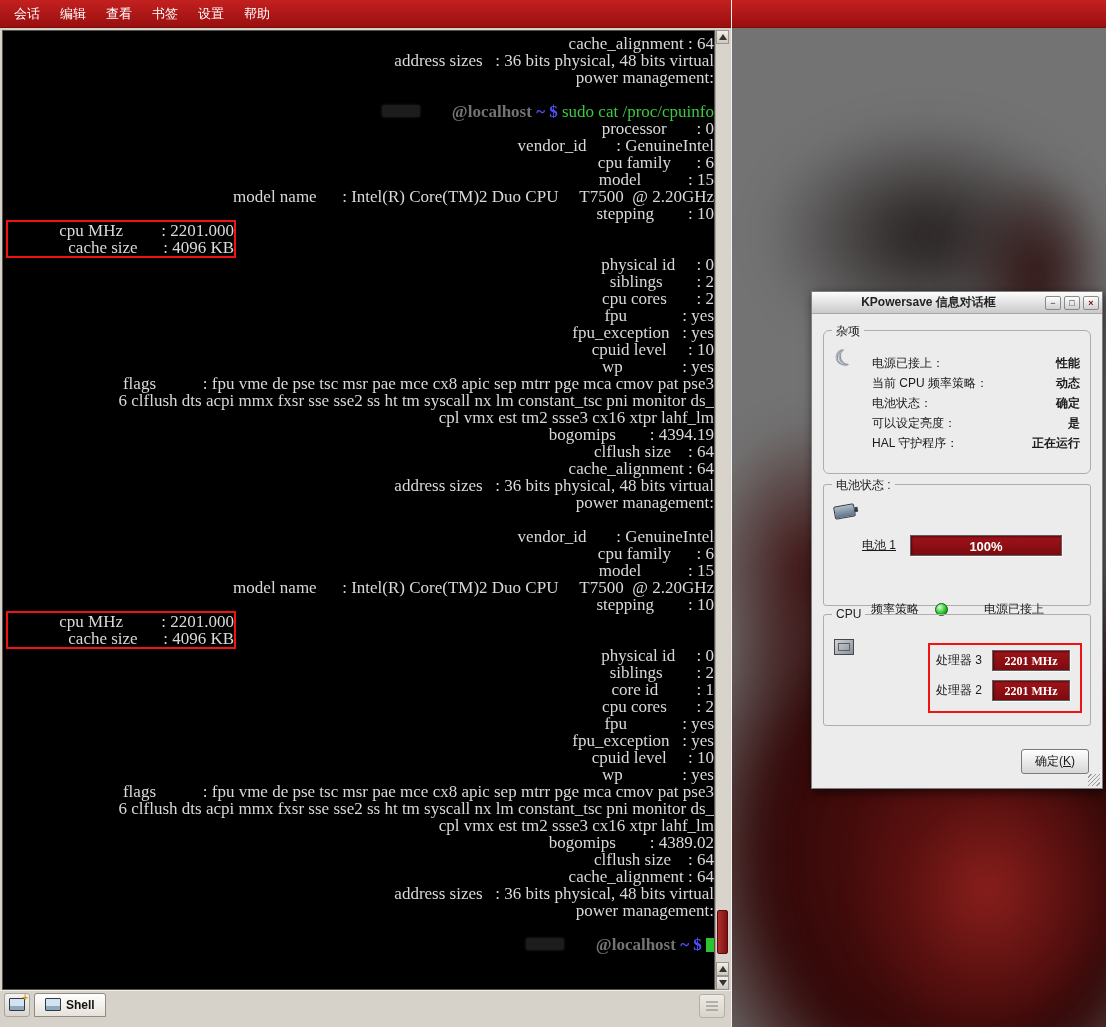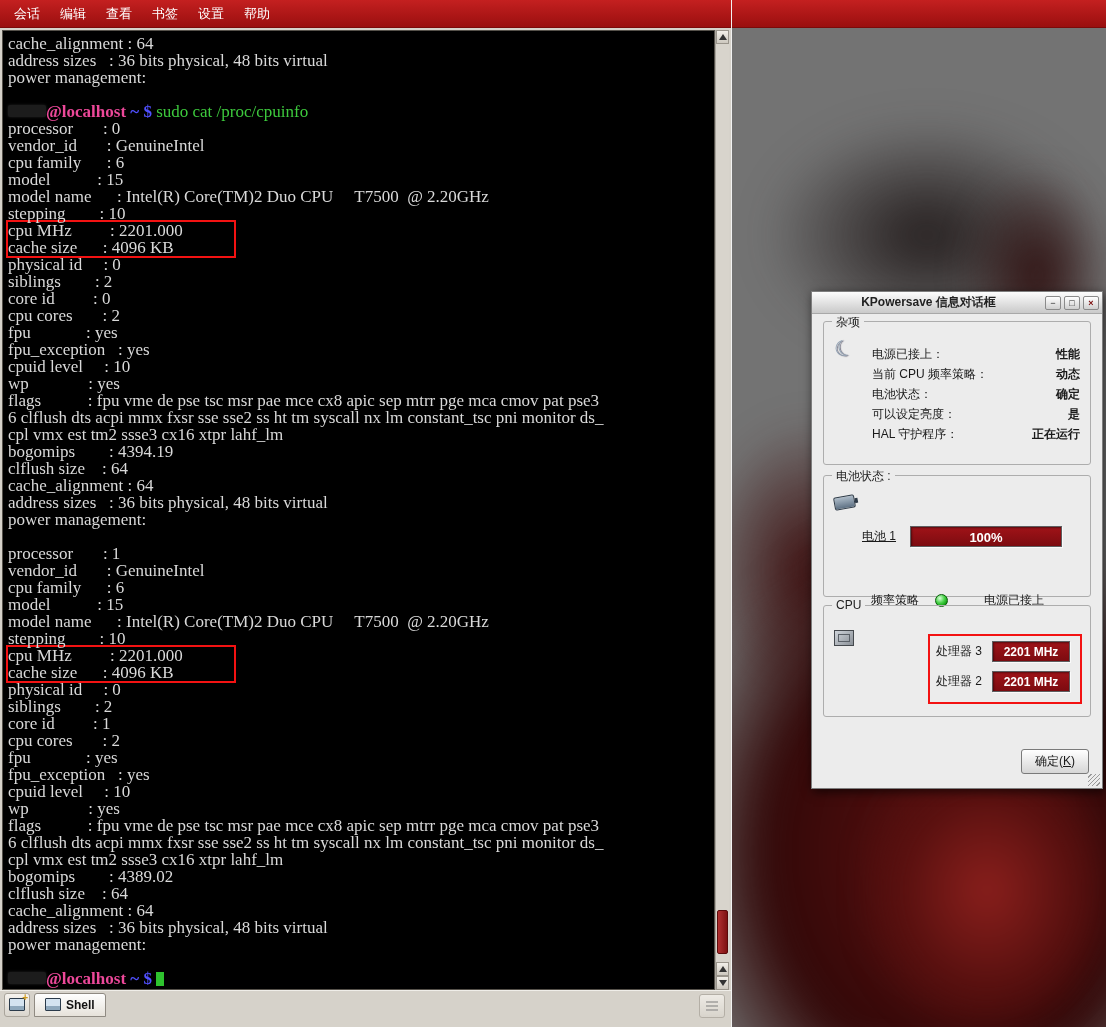--- a/index.html
+++ b/index.html
@@ -1,28 +1,28 @@
 <!DOCTYPE html>
 <html><head>
 <meta charset="utf-8">
 <style>
   html,body { margin:0; padding:0; background:#000; }
   #screen { position:relative; width:1106px; height:1027px; overflow:hidden; font-family:"Liberation Sans",sans-serif; }
 
   
-  #left-window { position:absolute; left:0; top:0; width:731px; height:1027px; background:#d6d2ca; }
+  #left-window { position:absolute; left:0; top:0; width:731px; height:1027px; background:#d6d2ca;text-align:right; }
   .menubar { height:28px; background:linear-gradient(#c42020,#9a0f0f); display:flex; align-items:center; padding-left:4px; border-bottom:1px solid #7c0a0a; box-sizing:border-box; }
   .menu-item { color:#fff; font-size:13px; padding:5px 10px; cursor:default; }
 
   .term-wrap { position:absolute; left:2px; top:30px; width:727px; height:960px; }
   .term-view { position:absolute; left:0; top:0; right:14px; bottom:0; background:#000; padding:4px 0 0 5px; overflow:hidden; border:1px solid #55514a; box-sizing:border-box; }
   .tline { white-space:pre; height:17px; line-height:17px; font-family:Liberation Serif, serif; font-size:17px; color:#d9d9d9; }
   .term-redbox { display:block; width:226px; border:2px solid #f31212; margin:-2px 0 -2px -2px; }
   .user-mask { display:inline-block; width:38px; height:12px; background:#1c1c1c; border-radius:2px; box-shadow:0 0 3px #222; }
-  .p-host { color:#ec4899; font-weight:bold; }
+  .p-host { color:#737373; font-weight:bold;padding-left:32px; }
   .p-blue { color:#5050ff; font-weight:bold; }
   .p-cmd  { color:#3dc93d; }
   .cursor { display:inline-block; width:8px; height:14px; background:#2ec22e; vertical-align:-2px; }
 
   
   .scrollbar { position:absolute; right:0; top:0; width:14px; height:100%; background:#d8d4cc; border-left:1px solid #aaa69e; box-sizing:border-box; }
   .sb-btn { position:absolute; left:0; width:13px; height:14px; background:linear-gradient(#f2efe9,#cdc8bf); border:1px solid #9a958c; box-sizing:border-box; }
   .sb-top { top:0; }
   .sb-bot1 { bottom:14px; }
   .sb-bot2 { bottom:0; }
@@ -52,21 +52,21 @@
 
   
   .dialog { position:absolute; left:79px; top:291px; width:292px; height:498px; background:#ececec; border:1px solid #7e7e7e; box-shadow:2px 3px 10px rgba(0,0,0,.65); box-sizing:border-box; color:#1a1a1a; }
   .titlebar { height:21px; background:linear-gradient(#fdfdfd,#c9c9c9); border-bottom:1px solid #a8a8a8; display:flex; align-items:center; padding:0 3px; }
   .title-text { flex:1; text-align:center; font-size:12px; font-weight:bold; color:#222; white-space:nowrap; overflow:hidden; }
   .win-btn { width:16px; height:14px; margin-left:3px; background:linear-gradient(#ffffff,#cfcfcf); border:1px solid #8a8a8a; border-radius:2px; font-size:9px; line-height:12px; text-align:center; color:#222; box-sizing:border-box; }
   .win-btn.close { color:#7a0808; font-weight:bold; }
 
   .group { position:relative; margin:12px 11px 0; border:1px solid #adadad; border-radius:3px; box-sizing:border-box; }
   .legend { position:absolute; top:-8px; left:8px; background:#ececec; padding:0 4px; font-size:12px; color:#222; }
-  .g-misc { height:144px; margin-top:7px; }
+  .g-misc { height:144px; margin-top:16px;border-radius:6px; }
   .g-batt { height:122px; margin-top:10px; }
   .g-cpu  { height:112px; margin-top:8px; }
 
   .moon-icon { position:absolute; left:10px; top:14px; font-size:22px; color:#8fa0b2; transform:rotate(-18deg); text-shadow:1px 1px 1px #667; }
   .info-rows { padding-top:22px; }
   .info-row { display:flex; margin:0 10px 0 48px; height:20px; line-height:20px; font-size:12px; }
   .info-row .lbl { flex:1; }
   .info-row .val { font-weight:bold; text-align:right; }
 
   .battery-icon { position:absolute; left:10px; top:20px; width:19px; height:11px; background:linear-gradient(#aebcc9,#5e7184); border:1px solid #2d3a47; border-radius:2px; transform:rotate(-10deg); }
@@ -77,21 +77,21 @@
   .bat-bar { flex:0 0 152px; font-size:13px; }
   .ac-row { position:absolute; left:47px; top:116px; display:flex; align-items:center; font-size:12px; }
   .led { width:13px; height:13px; border-radius:50%; margin:0 0 0 16px; background:radial-gradient(circle at 35% 30%,#d9ffd9,#46d146 45%,#0f9a0f 78%,#0a720a); border:1px solid #0a5c0a; box-sizing:border-box; }
   .ac-status { margin-left:36px; }
 
   .chip-icon { position:absolute; left:10px; top:24px; width:18px; height:14px; background:linear-gradient(135deg,#cfd4da,#8a9097); border:1px solid #44484d; }
   .chip-icon::before { content:""; position:absolute; left:3px; top:3px; right:3px; bottom:3px; border:1px solid #5a6067; }
   .cpu-rows { position:absolute; left:112px; top:34px; right:14px; }
   .cpu-row { display:flex; align-items:center; height:22px; margin-bottom:8px; }
   .cpu-label { width:52px; font-size:12px; }
-  .cpu-bar { width:78px; font-size:12px; margin-left:4px; }
+  .cpu-bar { width:78px; font-size:12px; margin-left:4px;font-family:Liberation Serif, serif; }
   .cpu-annotation { position:absolute; left:104px; top:28px; width:150px; height:66px; border:2px solid #f31212; }
 
   .ok-btn { position:absolute; right:13px; bottom:14px; width:68px; height:25px; background:linear-gradient(#ffffff,#d6d6d6); border:1px solid #7a7a7a; border-radius:3px; font-size:12px; text-align:center; line-height:23px; box-sizing:border-box; }
   .ok-key { text-decoration:underline; }
   .grip { position:absolute; right:2px; bottom:2px; width:12px; height:12px; background:repeating-linear-gradient(135deg,transparent 0 2px,#9a9a9a 2px 3px); }
 </style>
 </head>
 <body>
 
 <div id="screen">
@@ -118,36 +118,34 @@
           <div class="tline">cpu family      : 6</div>
           <div class="tline">model           : 15</div>
           <div class="tline">model name      : Intel(R) Core(TM)2 Duo CPU     T7500  @ 2.20GHz</div>
           <div class="tline">stepping        : 10</div>
           <div class="term-redbox">
             <div class="tline">cpu MHz         : 2201.000</div>
             <div class="tline">cache size      : 4096 KB</div>
           </div>
           <div class="tline">physical id     : 0</div>
           <div class="tline">siblings        : 2</div>
-          <div class="tline">core id         : 0</div>
           <div class="tline">cpu cores       : 2</div>
           <div class="tline">fpu             : yes</div>
           <div class="tline">fpu_exception   : yes</div>
           <div class="tline">cpuid level     : 10</div>
           <div class="tline">wp              : yes</div>
           <div class="tline">flags           : fpu vme de pse tsc msr pae mce cx8 apic sep mtrr pge mca cmov pat pse3</div>
           <div class="tline">6 clflush dts acpi mmx fxsr sse sse2 ss ht tm syscall nx lm constant_tsc pni monitor ds_</div>
           <div class="tline">cpl vmx est tm2 ssse3 cx16 xtpr lahf_lm</div>
           <div class="tline">bogomips        : 4394.19</div>
           <div class="tline">clflush size    : 64</div>
           <div class="tline">cache_alignment : 64</div>
           <div class="tline">address sizes   : 36 bits physical, 48 bits virtual</div>
           <div class="tline">power management:</div>
           <div class="tline"> </div>
-          <div class="tline">processor       : 1</div>
           <div class="tline">vendor_id       : GenuineIntel</div>
           <div class="tline">cpu family      : 6</div>
           <div class="tline">model           : 15</div>
           <div class="tline">model name      : Intel(R) Core(TM)2 Duo CPU     T7500  @ 2.20GHz</div>
           <div class="tline">stepping        : 10</div>
           <div class="term-redbox">
             <div class="tline">cpu MHz         : 2201.000</div>
             <div class="tline">cache size      : 4096 KB</div>
           </div>
           <div class="tline">physical id     : 0</div>

